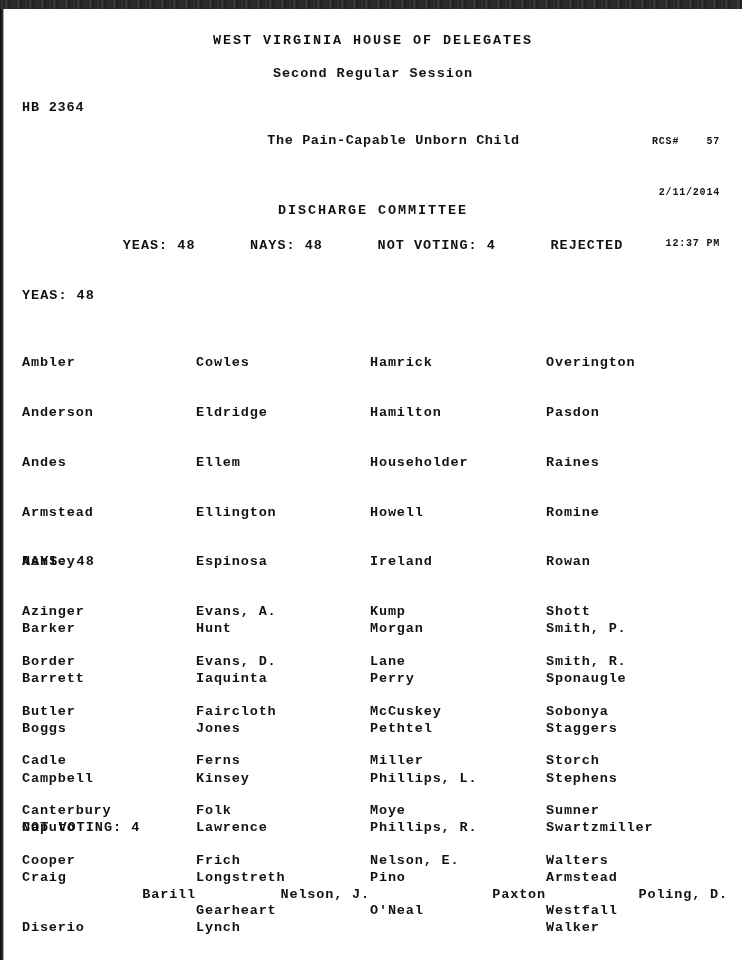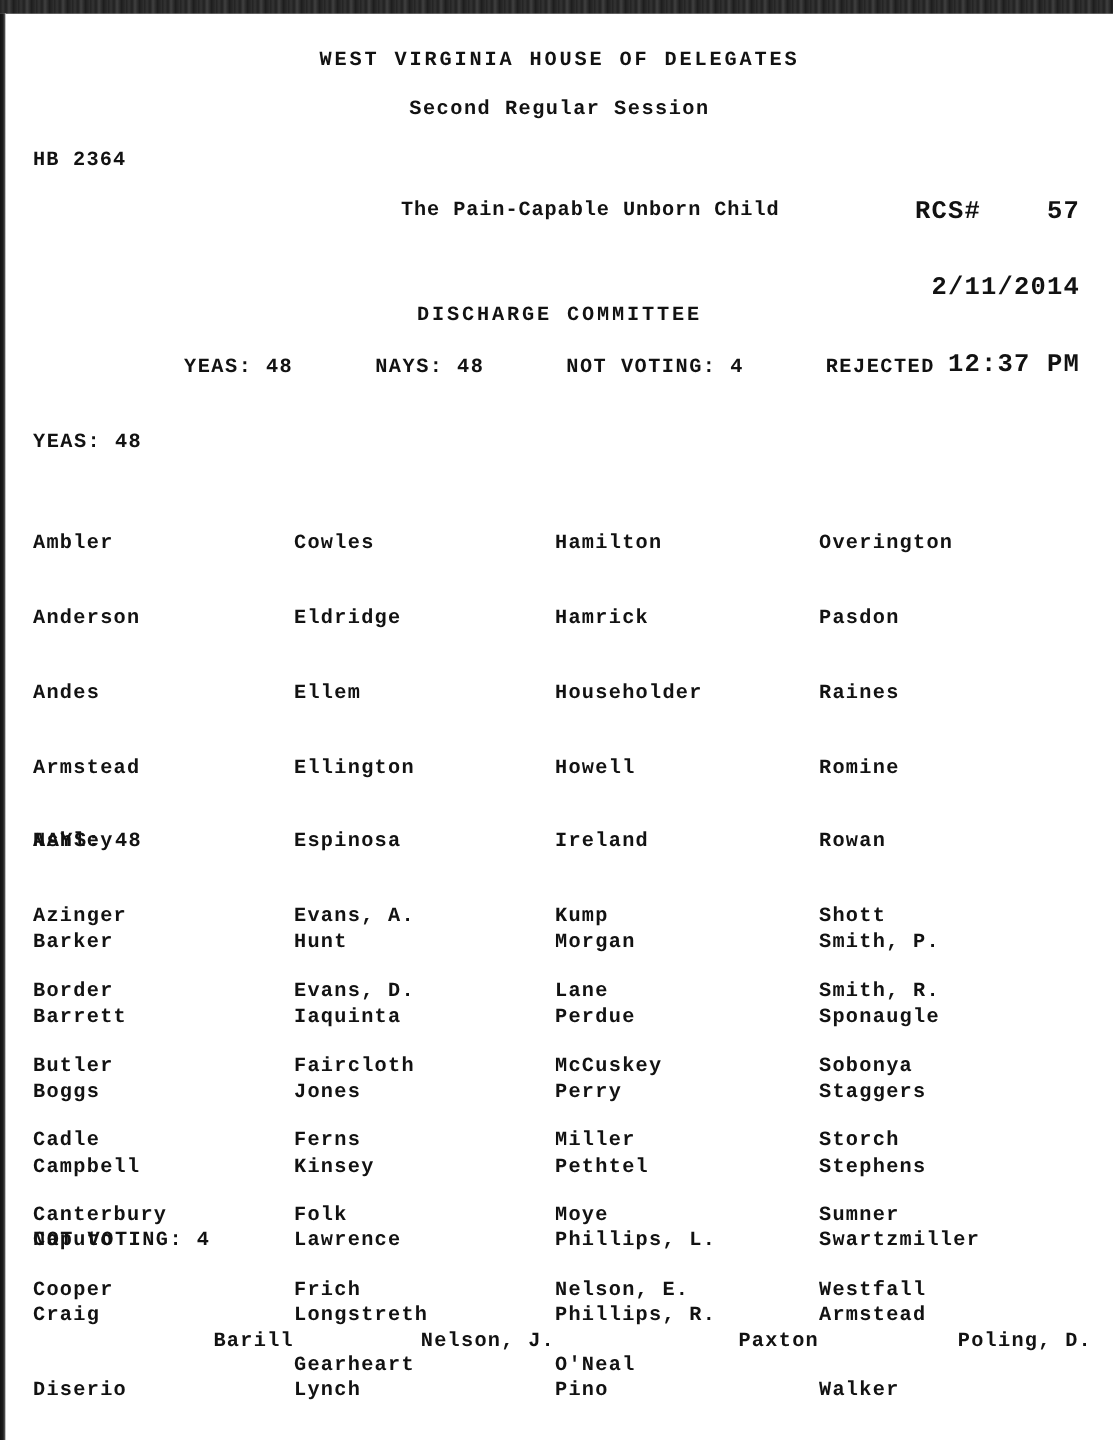--- a/index.html
+++ b/index.html
@@ -85,21 +85,21 @@
     font-size: 13.5px;
     letter-spacing: 0.6px;
     font-weight: 700;
   }
   .bill-title span { display: block; margin-left: 41px; }
   .bill-title .l2 { margin-top: 0px; }
   .meta {
     top: 91px;
     right: 22px;
     text-align: right;
-    font-size: 17px;
+    font-size: 10px;
     letter-spacing: 0.8px;
     font-weight: 700;
   }
   .meta span { display: block; line-height: 18px; }
   .committee {
     left: 0; right: 0;
     top: 194px;
     text-align: center;
     font-size: 13.5px;
     letter-spacing: 1.9px;
@@ -199,22 +199,22 @@
         <div>Espinosa</div>
         <div>Evans, A.</div>
         <div>Evans, D.</div>
         <div>Faircloth</div>
         <div>Ferns</div>
         <div>Folk</div>
         <div>Frich</div>
         <div>Gearheart</div>
       </div>
       <div class="cell">
+        <div>Hamrick</div>
         <div>Hamilton</div>
-        <div>Hamrick</div>
         <div>Householder</div>
         <div>Howell</div>
         <div>Ireland</div>
         <div>Kump</div>
         <div>Lane</div>
         <div>McCuskey</div>
         <div>Miller</div>
         <div>Moye</div>
         <div>Nelson, E.</div>
         <div>O'Neal</div>
@@ -223,20 +223,21 @@
         <div>Overington</div>
         <div>Pasdon</div>
         <div>Raines</div>
         <div>Romine</div>
         <div>Rowan</div>
         <div>Shott</div>
         <div>Smith, R.</div>
         <div>Sobonya</div>
         <div>Storch</div>
         <div>Sumner</div>
+        <div>Walters</div>
         <div>Westfall</div>
       </div>
     </div>
 
     <div class="t section-head head-nays">NAYS: 48</div>
 
     <div class="name-grid grid-nays">
       <div class="cell">
         <div>Barker</div>
         <div>Barrett</div>
@@ -260,21 +261,20 @@
         <div>Longstreth</div>
         <div>Lynch</div>
         
         
         
         
         
       </div>
       <div class="cell">
         <div>Morgan</div>
-        <div>Perdue</div>
         <div>Perry</div>
         <div>Pethtel</div>
         <div>Phillips, L.</div>
         <div>Phillips, R.</div>
         <div>Pino</div>
         
         
         
         
         

